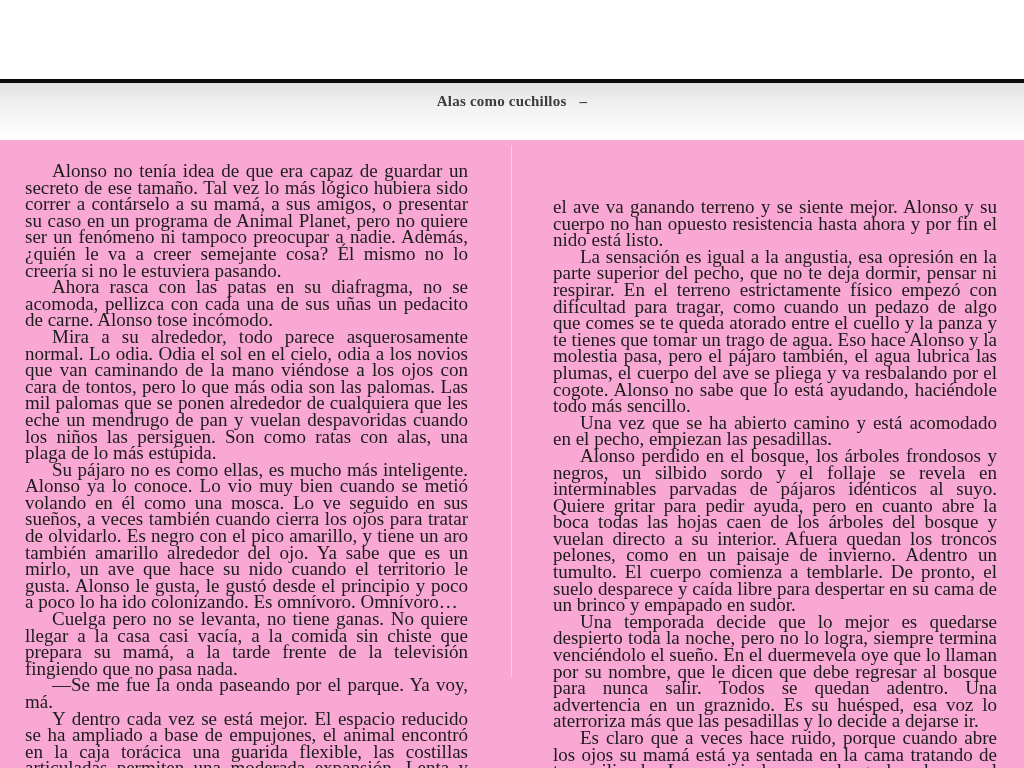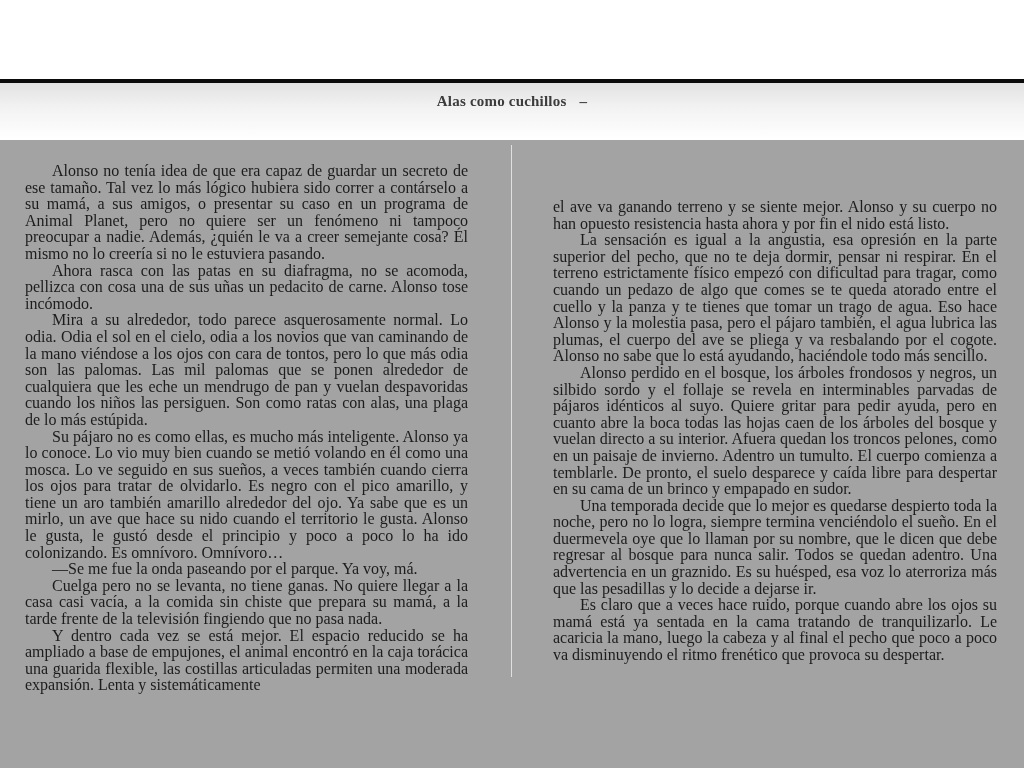--- a/index.html
+++ b/index.html
@@ -4,21 +4,21 @@
 <style>
   html, body {
     margin: 0;
     padding: 0;
     background: #ffffff;
   }
   .screen {
     position: relative;
     width: 1024px;
     height: 768px;
-    background: #a3a3a3;
+    background: #f9a8d4;
     overflow: hidden;
     font-family: "Liberation Serif", "DejaVu Serif", serif;
   }
   .top-strip {
     position: absolute;
     top: 0; left: 0;
     width: 100%;
     height: 79px;
     background: #ffffff;
   }
@@ -68,21 +68,21 @@
   .page-col {
     width: 443px;
   }
   .page-col.right {
     width: 444px;
     margin-left: 85px;
     margin-top: 36px;
   }
   .page-col p {
     margin: 0;
-    font-size: 16px;
+    font-size: 19px;
     line-height: 16.6px;
     text-align: justify;
     color: #1c1c1c;
     text-indent: 27px;
   }
   .page-col p.no-indent {
     text-indent: 0;
   }
 </style>
 </head>
@@ -98,29 +98,30 @@
 
   <div class="chapter-header">
     <span>Alas como cuchillos</span><span class="header-sep">–</span>
   </div>
 
   <div class="col-divider"></div>
 
   <div class="content">
     <div class="page-col left">
         <p>Alonso no tenía idea de que era capaz de guardar un secreto de ese tamaño. Tal vez lo más lógico hubiera sido correr a contárselo a su mamá, a sus amigos, o presentar su caso en un programa de Animal Planet, pero no quiere ser un fenómeno ni tampoco preocupar a nadie. Además, ¿quién le va a creer semejante cosa? Él mismo no lo creería si no le estuviera pasando.</p>
-        <p>Ahora rasca con las patas en su diafragma, no se acomoda, pellizca con cosa una de sus uñas un pedacito de carne. Alonso tose incómodo.</p>
+        <p>Ahora rasca con las patas en su diafragma, no se acomoda, pellizca con cada una de sus uñas un pedacito de carne. Alonso tose incómodo.</p>
         <p>Mira a su alrededor, todo parece asquerosamente normal. Lo odia. Odia el sol en el cielo, odia a los novios que van caminando de la mano viéndose a los ojos con cara de tontos, pero lo que más odia son las palomas. Las mil palomas que se ponen alrededor de cualquiera que les eche un mendrugo de pan y vuelan despavoridas cuando los niños las persiguen. Son como ratas con alas, una plaga de lo más estúpida.</p>
         <p>Su pájaro no es como ellas, es mucho más inteligente. Alonso ya lo conoce. Lo vio muy bien cuando se metió volando en él como una mosca. Lo ve seguido en sus sueños, a veces también cuando cierra los ojos para tratar de olvidarlo. Es negro con el pico amarillo, y tiene un aro también amarillo alrededor del ojo. Ya sabe que es un mirlo, un ave que hace su nido cuando el territorio le gusta. Alonso le gusta, le gustó desde el principio y poco a poco lo ha ido colonizando. Es omnívoro. Omnívoro…</p>
+        <p>Cuelga pero no se levanta, no tiene ganas. No quiere llegar a la casa casi vacía, a la comida sin chiste que prepara su mamá, a la tarde frente de la televisión fingiendo que no pasa nada.</p>
         <p>—Se me fue la onda paseando por el parque. Ya voy, má.</p>
-        <p>Cuelga pero no se levanta, no tiene ganas. No quiere llegar a la casa casi vacía, a la comida sin chiste que prepara su mamá, a la tarde frente de la televisión fingiendo que no pasa nada.</p>
         <p>Y dentro cada vez se está mejor. El espacio reducido se ha ampliado a base de empujones, el animal encontró en la caja torácica una guarida flexible, las costillas articuladas permiten una moderada expansión. Lenta y sistemáticamente</p>
       </div>
     <div class="page-col right">
         <p class="no-indent">el ave va ganando terreno y se siente mejor. Alonso y su cuerpo no han opuesto resistencia hasta ahora y por fin el nido está listo.</p>
         <p>La sensación es igual a la angustia, esa opresión en la parte superior del pecho, que no te deja dormir, pensar ni respirar. En el terreno estrictamente físico empezó con dificultad para tragar, como cuando un pedazo de algo que comes se te queda atorado entre el cuello y la panza y te tienes que tomar un trago de agua. Eso hace Alonso y la molestia pasa, pero el pájaro también, el agua lubrica las plumas, el cuerpo del ave se pliega y va resbalando por el cogote. Alonso no sabe que lo está ayudando, haciéndole todo más sencillo.</p>
+        <p>Una vez que se ha abierto camino y está acomodado en el pecho, empiezan las pesadillas.</p>
         <p>Alonso perdido en el bosque, los árboles frondosos y negros, un silbido sordo y el follaje se revela en interminables parvadas de pájaros idénticos al suyo. Quiere gritar para pedir ayuda, pero en cuanto abre la boca todas las hojas caen de los árboles del bosque y vuelan directo a su interior. Afuera quedan los troncos pelones, como en un paisaje de invierno. Adentro un tumulto. El cuerpo comienza a temblarle. De pronto, el suelo desparece y caída libre para despertar en su cama de un brinco y empapado en sudor.</p>
         <p>Una temporada decide que lo mejor es quedarse despierto toda la noche, pero no lo logra, siempre termina venciéndolo el sueño. En el duermevela oye que lo llaman por su nombre, que le dicen que debe regresar al bosque para nunca salir. Todos se quedan adentro. Una advertencia en un graznido. Es su huésped, esa voz lo aterroriza más que las pesadillas y lo decide a dejarse ir.</p>
         <p>Es claro que a veces hace ruido, porque cuando abre los ojos su mamá está ya sentada en la cama tratando de tranquilizarlo. Le acaricia la mano, luego la cabeza y al final el pecho que poco a poco va disminuyendo el ritmo frenético que provoca su despertar.</p>
       </div>
   </div>
 
 </div>
 
 </body></html>

